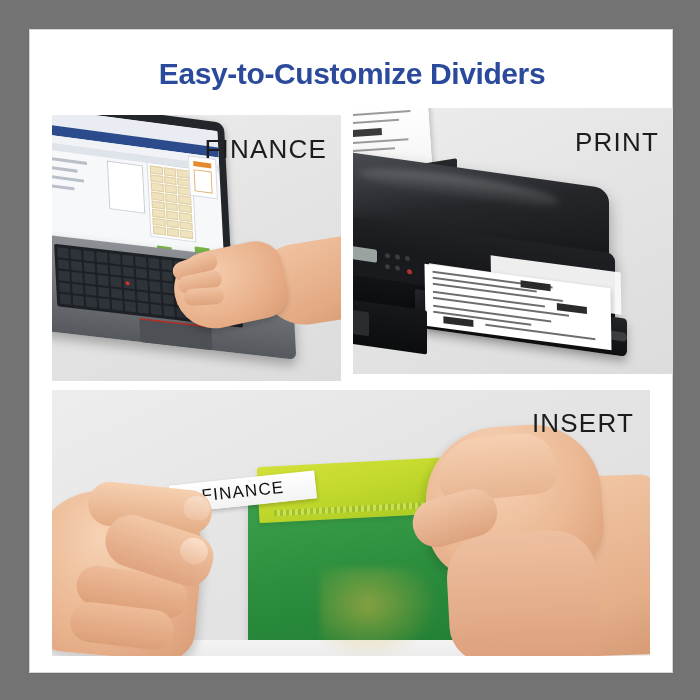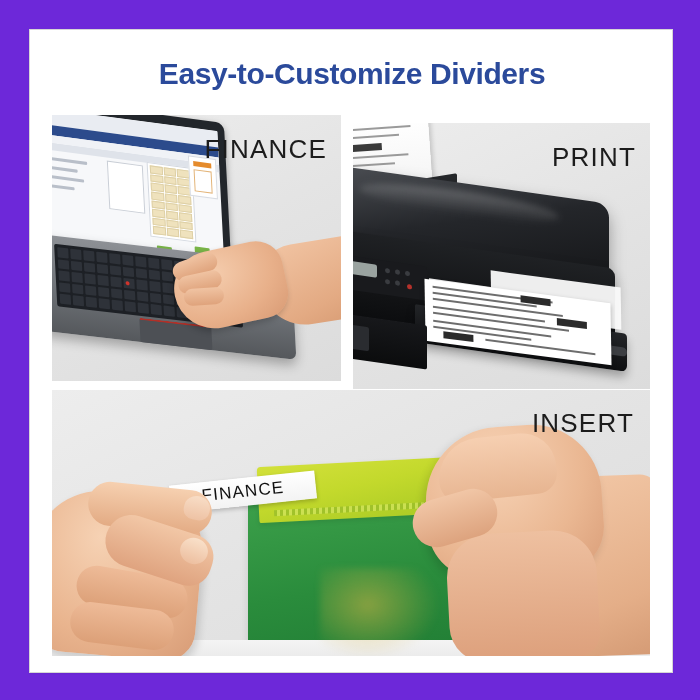--- a/index.html
+++ b/index.html
@@ -3,21 +3,21 @@
 <meta charset="utf-8">
 <title>Easy-to-Customize Dividers</title>
 <style>
   html,body{margin:0;padding:0;}
   body{
     width:700px;height:700px;overflow:hidden;
     background:#ffffff;
     font-family:"Liberation Sans", sans-serif;
     -webkit-font-smoothing:antialiased;
   }
-  #stage{position:relative;width:700px;height:700px;background:#6d28d9;}
+  #stage{position:relative;width:700px;height:700px;background:#737373;}
 
   
   .card{
     position:absolute;left:29px;top:29px;width:644px;height:644px;
     background:#ffffff;
     border:1px solid #d6d6d6;
     box-sizing:border-box;
     box-shadow:0 1px 2px rgba(0,0,0,.05);
   }
 
@@ -33,21 +33,21 @@
     white-space:nowrap;
   }
 
   
   .panel{
     position:absolute;
     background:#e3e3e3;
     overflow:hidden;
   }
   .panel-design{left:22px;top:85px;width:289px;height:266px;}
-  .panel-print {left:323px;top:93px;width:297px;height:266px;}
+  .panel-print {left:323px;top:78px;width:297px;height:266px;padding-left:23px;}
   .panel-insert{left:22px;top:360px;width:598px;height:266px;}
 
   .panel-label{
     position:absolute;
     color:#1c1c1c;
     font-size:26px;
     letter-spacing:1.2px;
     font-weight:400;
     z-index:30;
     white-space:nowrap;

